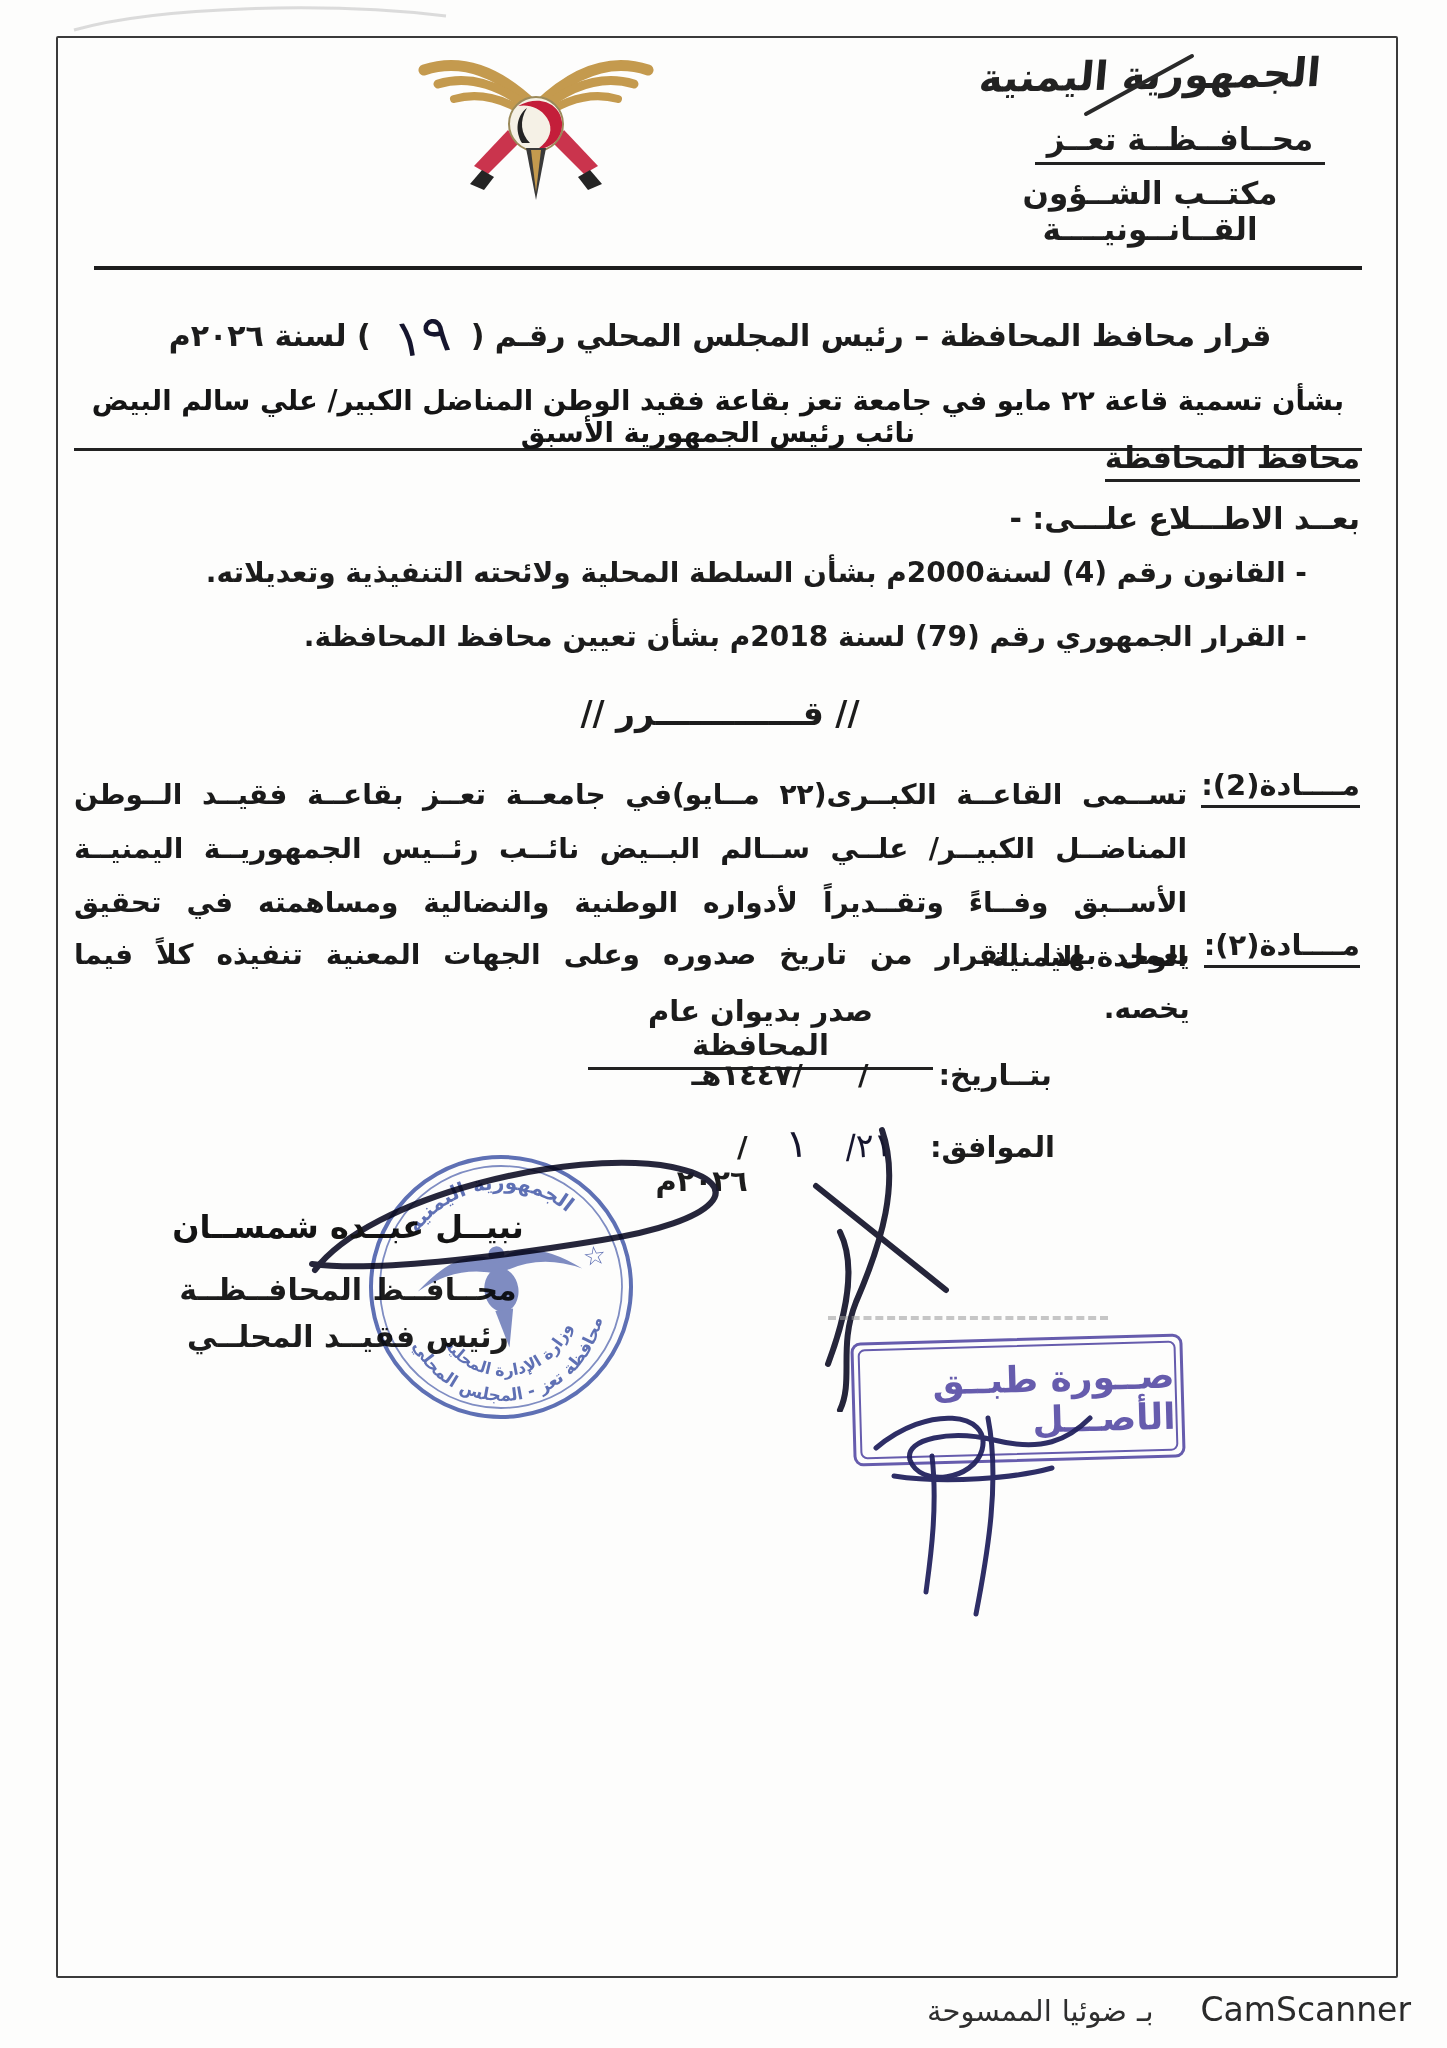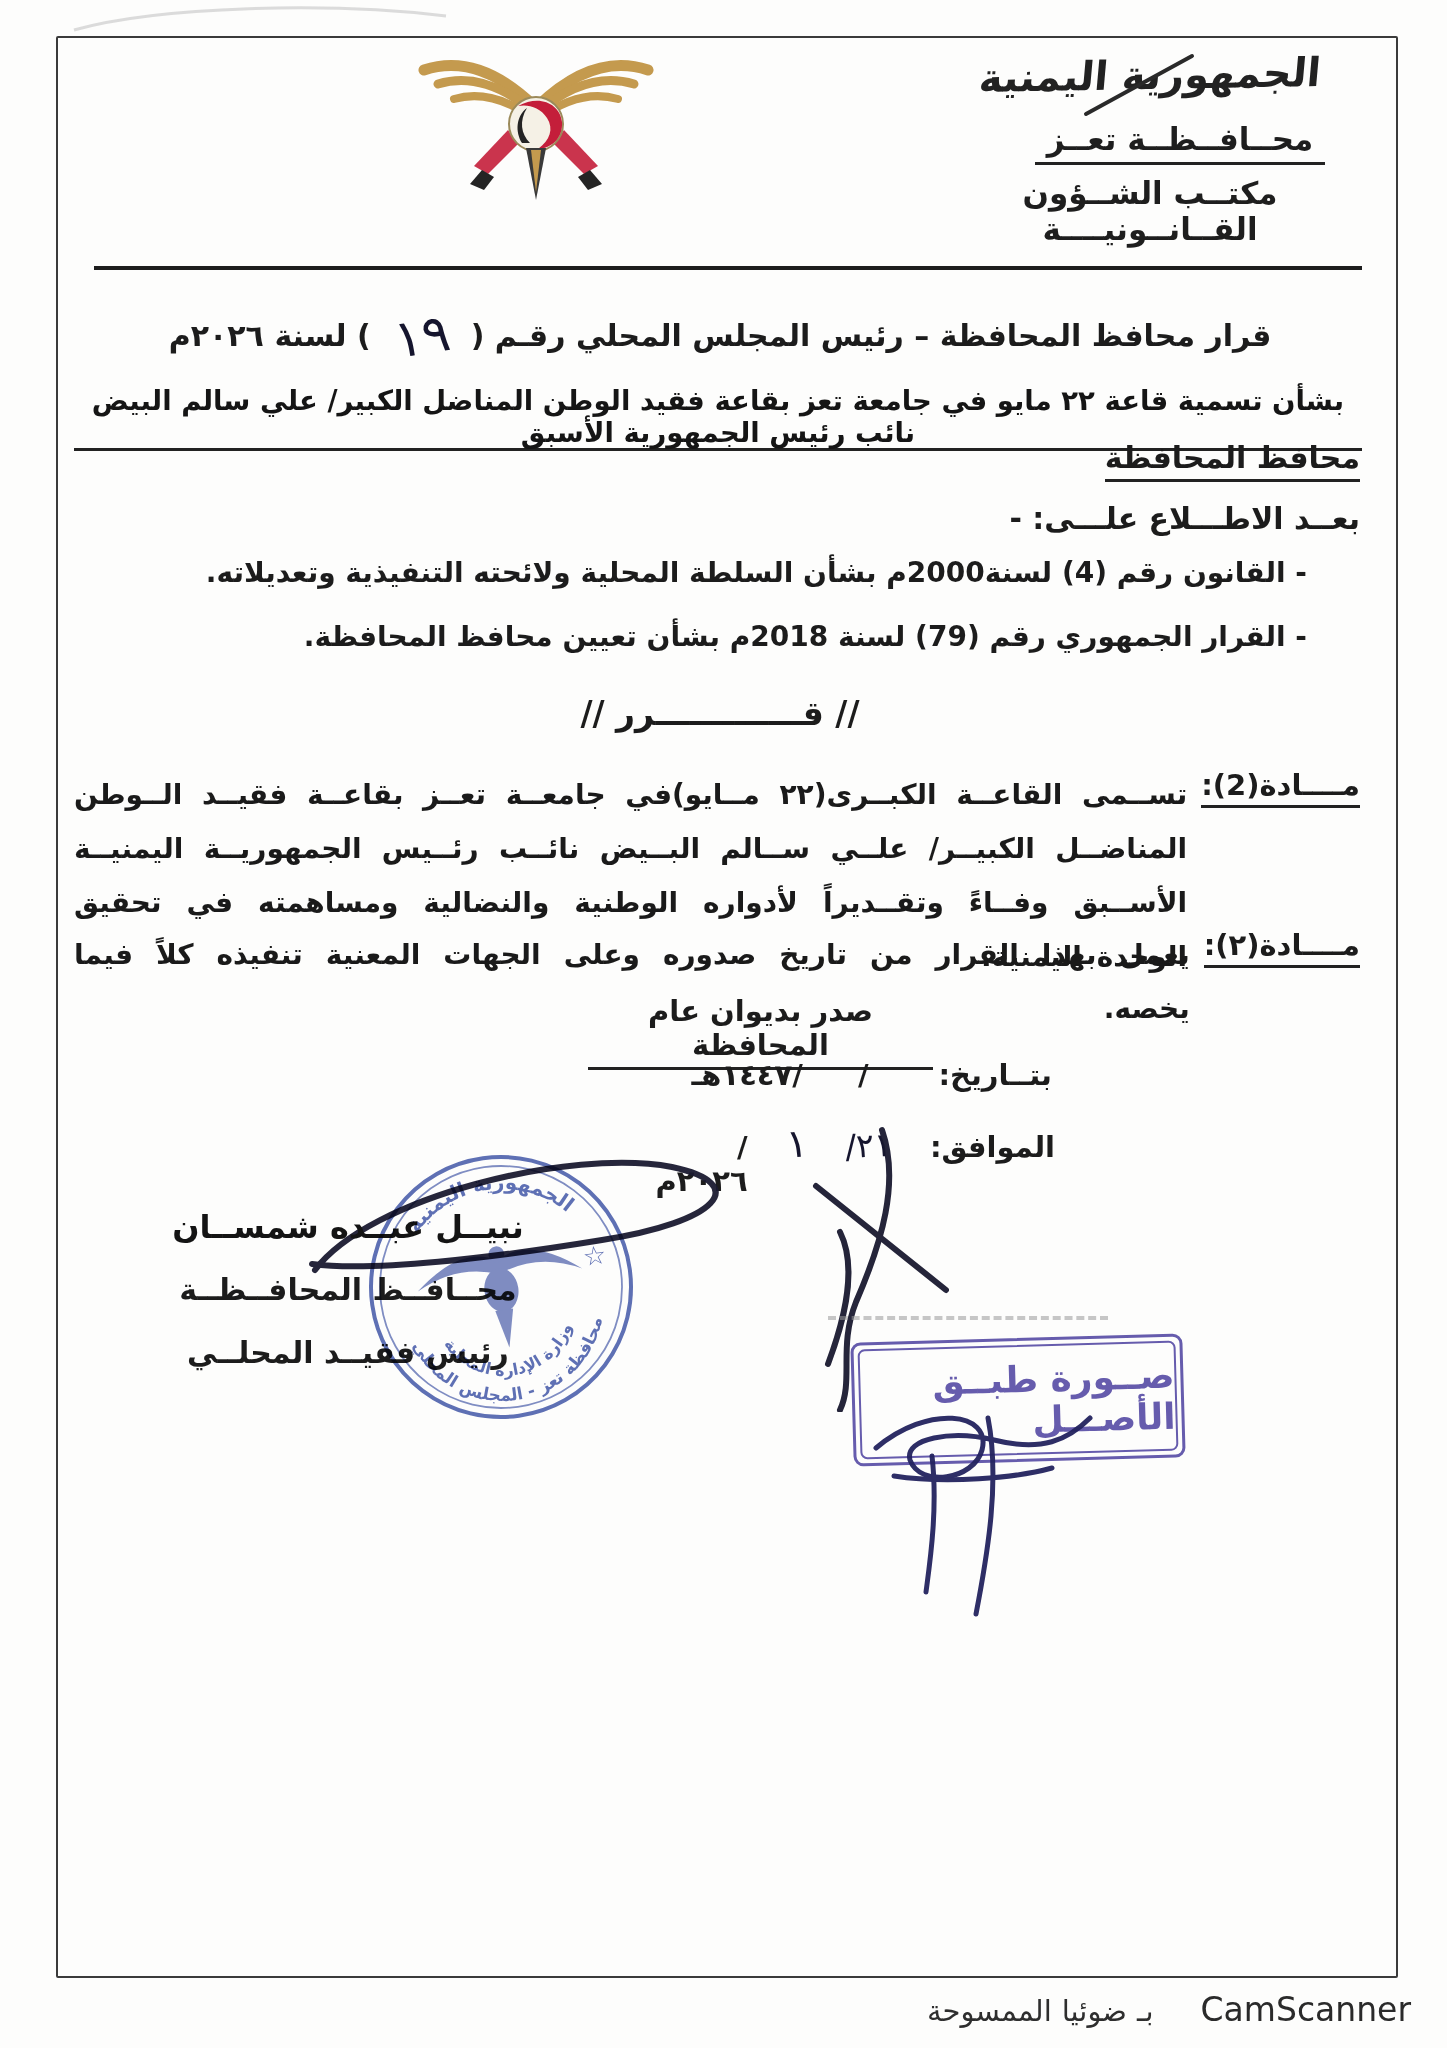--- a/index.html
+++ b/index.html
@@ -57,21 +57,21 @@
   .greg-row{right:392px;top:1120px;width:405px;}
   .sp70{display:inline-block;width:70px;}
   .sp55{display:inline-block;width:55px;}
   .sp40{display:inline-block;width:40px;}
   .hand-day{font-size:33px;transform:rotate(-3deg);display:inline-block;}
   .hand-month{font-size:40px;transform:rotate(-5deg);display:inline-block;}
   
   .sig-main{left:140px;top:1112px;}
   .names{left:128px;top:1208px;width:440px;text-align:center;direction:rtl;}
   .names .nm{font-size:32px;font-weight:bold;margin-bottom:26px;color:#141414;}
-  .names .t1{font-size:30px;font-weight:bold;margin-bottom:28px;}
+  .names .t1{font-size:30px;font-weight:bold;margin-bottom:12px;}
   .names .t2{font-size:30px;font-weight:bold;}
   
   .round-stamp{left:366px;top:1152px;mix-blend-mode:multiply;opacity:.82;
     transform:rotate(-8deg);}
   
   .dash-line{left:828px;top:1316px;width:280px;border-top:4px dashed #9a9a9a;opacity:.55;}
   
   .copy-stamp{left:852px;top:1338px;width:326px;height:118px;
     transform:rotate(-1.6deg);border:3px solid #5a4fa8;border-radius:10px;
     mix-blend-mode:multiply;opacity:.92;}

